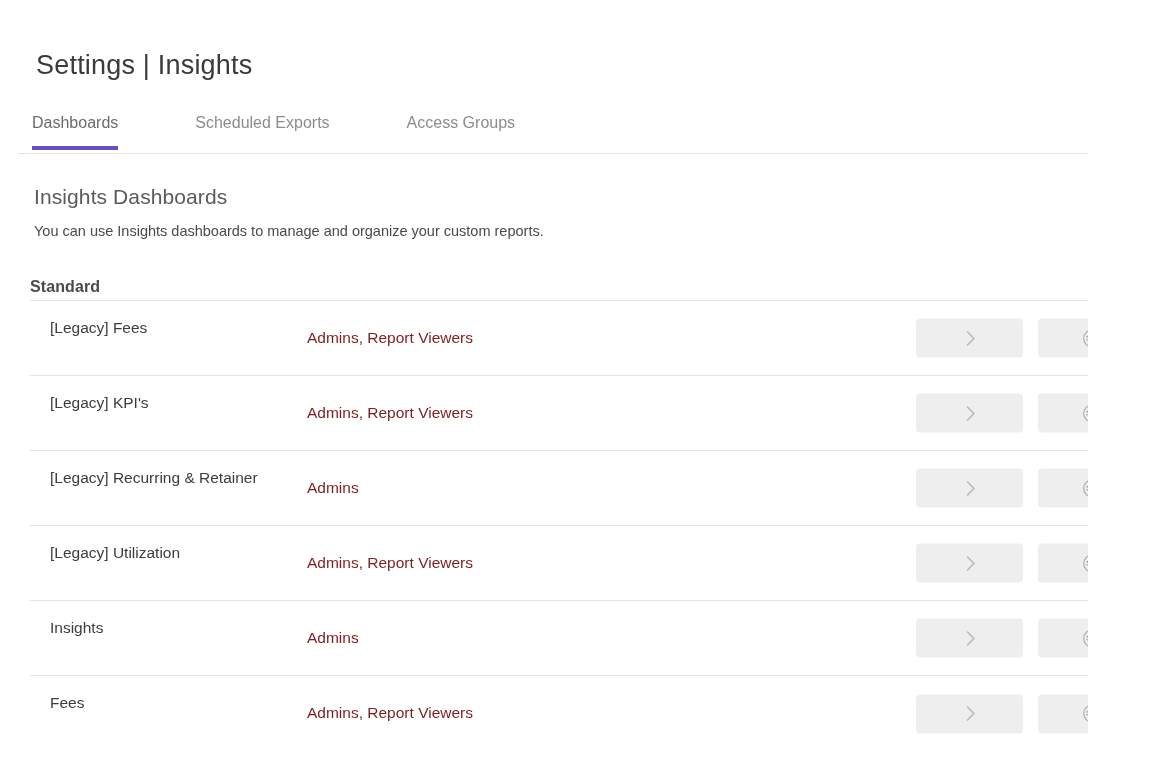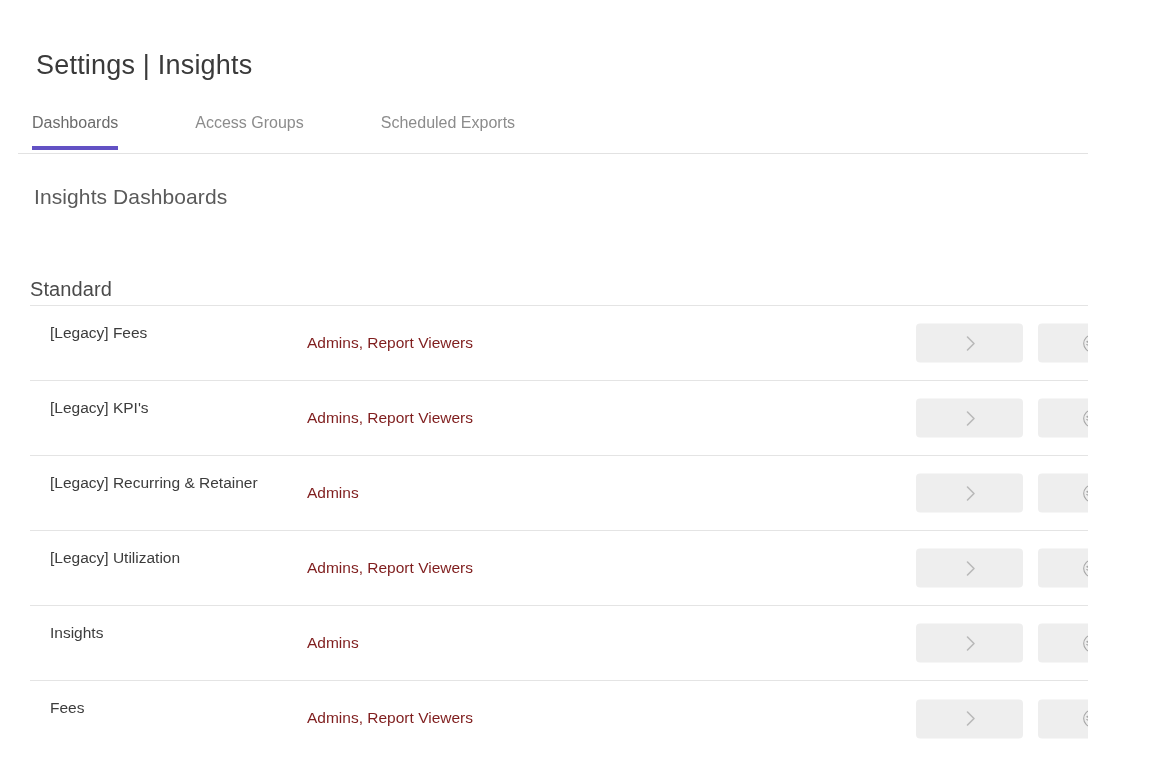--- a/index.html
+++ b/index.html
@@ -91,22 +91,22 @@
   }
 
   
   .group {
     position: absolute;
     left: 30px;
     top: 278px;
     width: 1115px;
   }
   .group-heading {
-    font-size: 20px;
-    font-weight: 400;
+    font-size: 16px;
+    font-weight: 700;
     color: #4a4a4a;
     padding: 0 0 4px 0;
     letter-spacing: 0.1px;
   }
 
   .rows {
     border-top: 1px solid #e4e4e4;
   }
   .row {
     position: relative;
@@ -164,27 +164,28 @@
 </head>
 <body>
 
 <div id="page">
 
   <h1 class="page-title">Settings | Insights</h1>
 
   <nav class="tabbar">
     <div class="tabs" id="tabs-container">
         <button class="tab active">Dashboards</button>
+        <button class="tab">Scheduled Exports</button>
         <button class="tab">Access Groups</button>
-        <button class="tab">Scheduled Exports</button>
       </div>
   </nav>
 
   <h2 class="section-title">Insights Dashboards</h2>
 
+  <p class="section-desc">You can use Insights dashboards to manage and organize your custom reports.</p>
 
   <div id="groups-container">
       <div class="group">
         <div class="group-heading">Standard</div>
         <div class="rows">
           <div class="row">
             <div class="cell-name">[Legacy] Fees</div>
             <div class="cell-groups">Admins, Report Viewers</div>
             <div class="row-actions">
               <button class="icon-btn">

